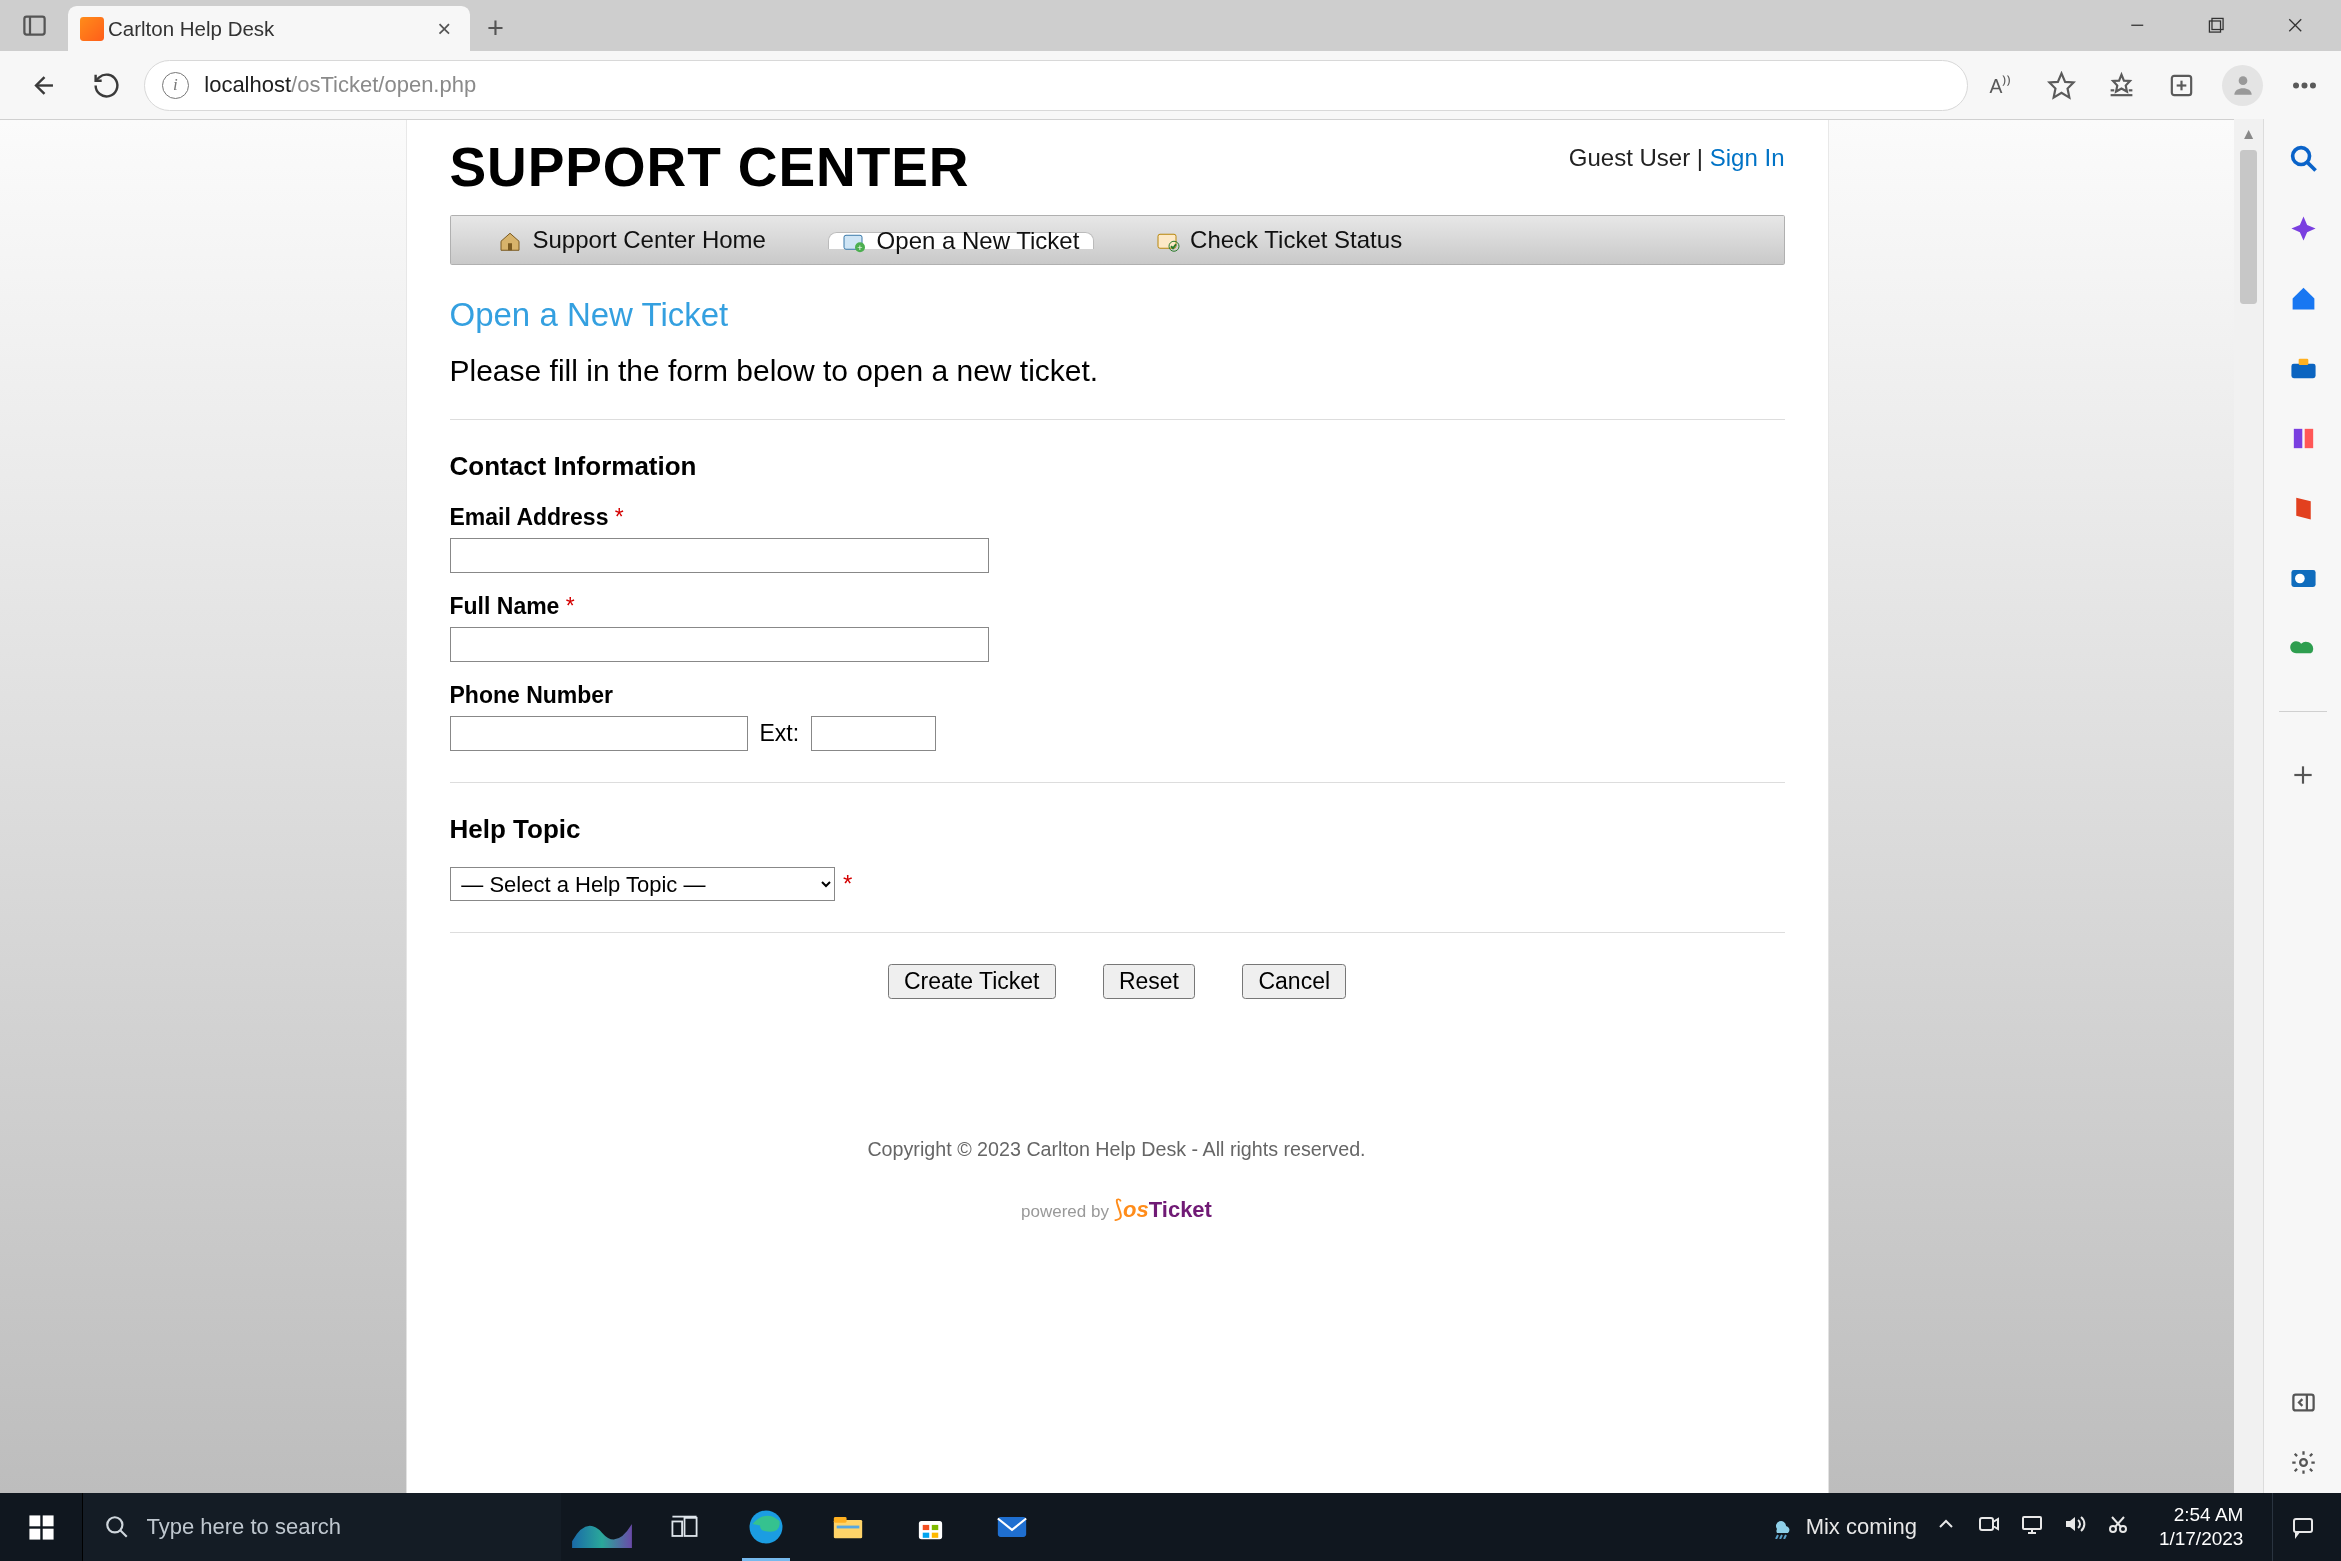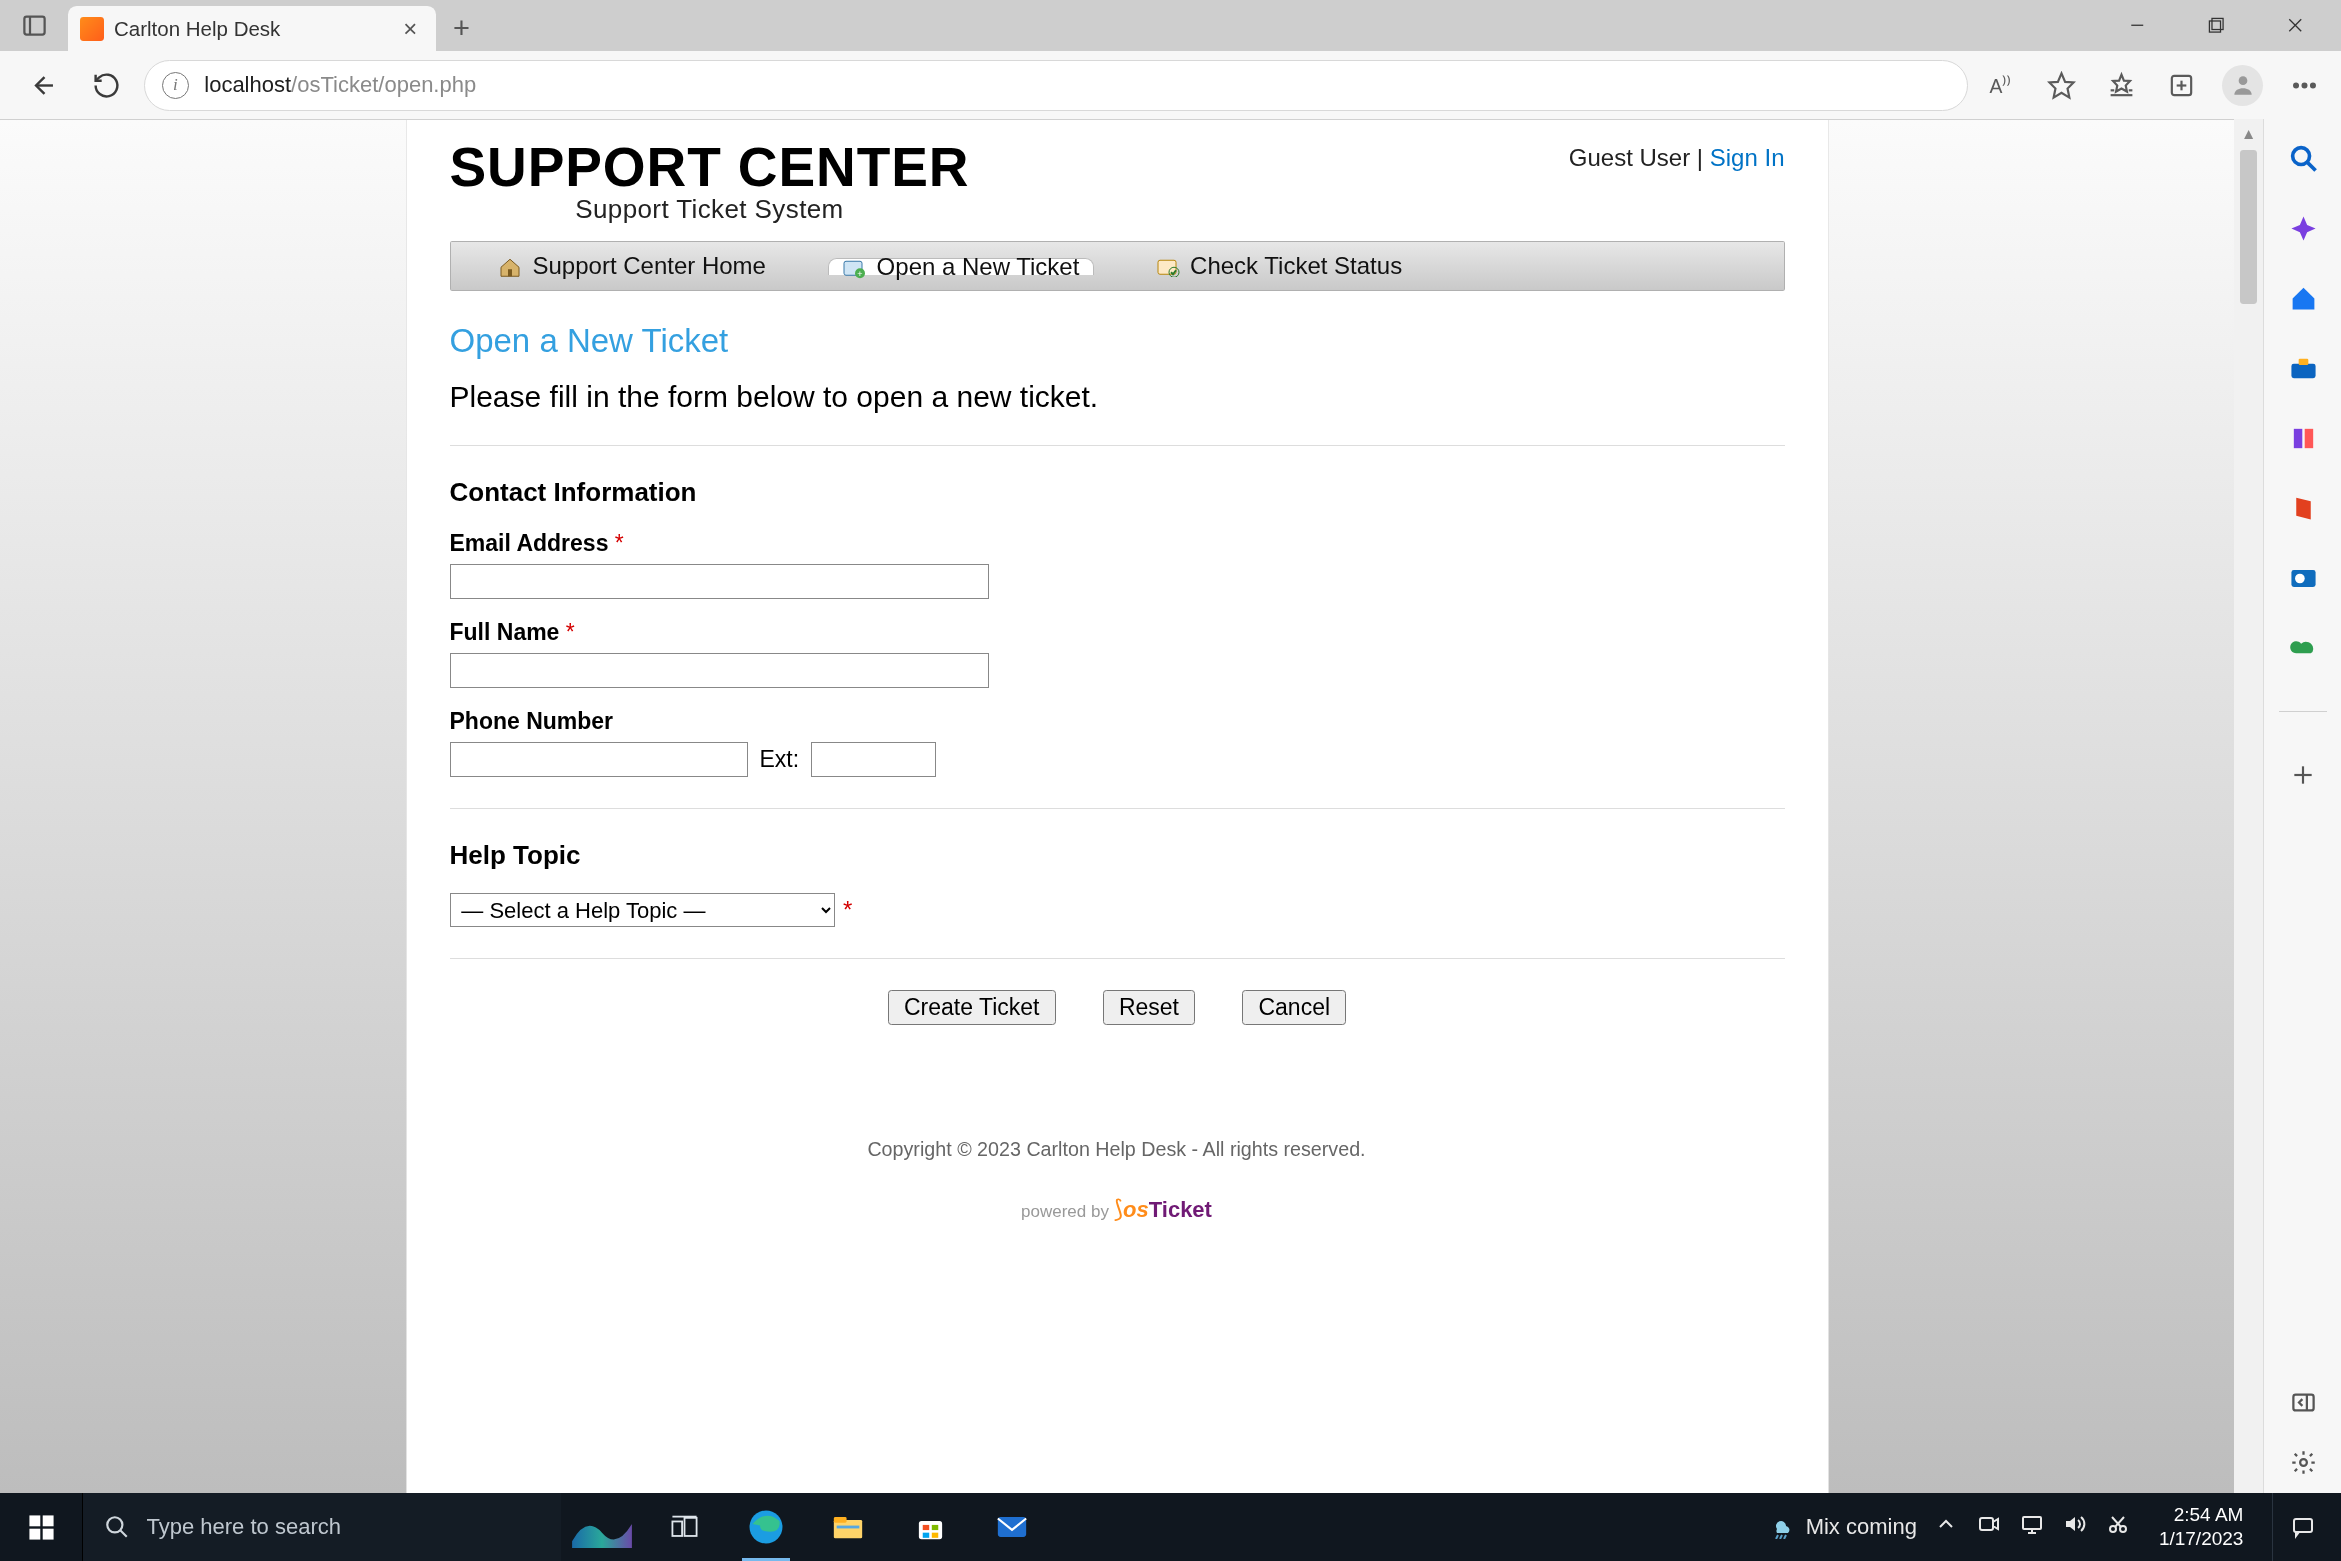--- a/index.html
+++ b/index.html
@@ -10,22 +10,22 @@
   .browser-chrome { background: #cecece; }
   .tab-strip {
     height: 51px; display: flex; align-items: flex-end; padding: 0 6.8px 0 0;
     background: #cecece; position: relative;
   }
   .tab-left-icon {
     width: 68px; height: 51px; display:flex; align-items:center; justify-content:center;
   }
   .tab-left-icon svg { width:27px; height:27px; stroke:#555; }
   .tab {
-    background: #f7f7f7; height: 45px; width: 368px; border-radius: 8.6px 8.6px 0 0;
-    display:flex; align-items:center; padding:0 12px; gap:10px; font-size:20.5px; color:#333;
+    background: #f7f7f7; height: 45px; width: 402px; border-radius: 8.6px 8.6px 0 0;
+    display:flex; align-items:center; padding:0 12px; gap:4px; font-size:20.5px; color:#333;
     position: relative;
   }
   .tab .favicon {
     width:24px; height:24px; background:linear-gradient(135deg,#ff8c1a,#ff5e1a);
     border-radius:3.4px;
   }
   .tab .close { margin-left:auto; font-size:24px; color:#555; padding:3.4px 6.8px; }
   .new-tab { width:51px; height:45px; display:flex; align-items:center; justify-content:center; font-size:29px; color:#555; }
   .window-controls { margin-left:auto; display:flex; }
   .window-controls div { width:79px; height:51px; display:flex; align-items:center; justify-content:center; }
@@ -272,21 +272,20 @@
 
   <div class="viewport-wrapper">
     <div class="page-area">
 
       <div class="page">
         <div class="page-inner">
 
           <div class="header-row">
             <div>
               <div class="logo-title">SUPPORT CENTER</div>
-              <div class="logo-sub">Support Ticket System</div>
             </div>
             <div class="user-area">
               <span>Guest User</span><span> | </span><a href="#">Sign In</a>
             </div>
           </div>
 
           <div class="navbar">
             <a href="#">
               <span class="nav-icon">
                 <svg viewBox="0 0 24 20" width="24" height="20.5">

